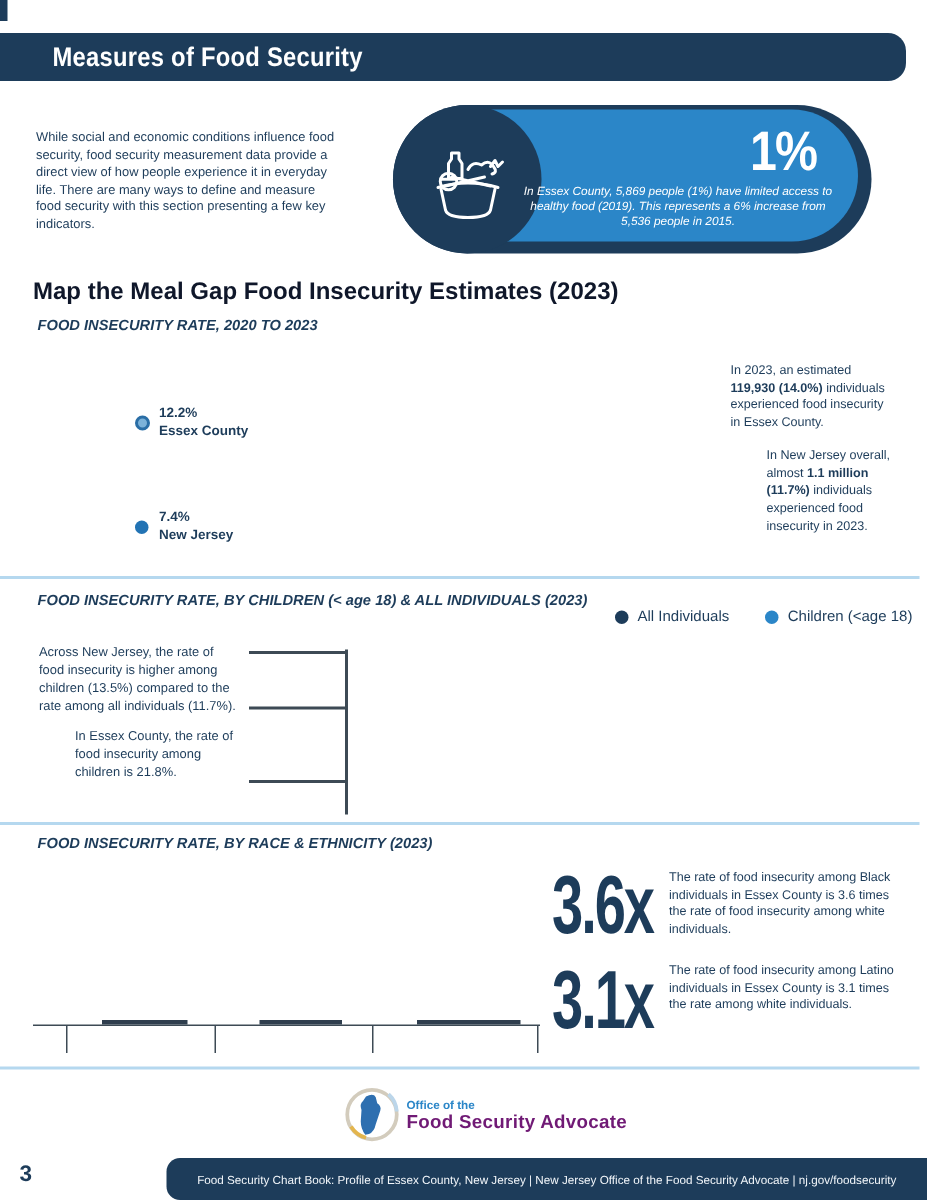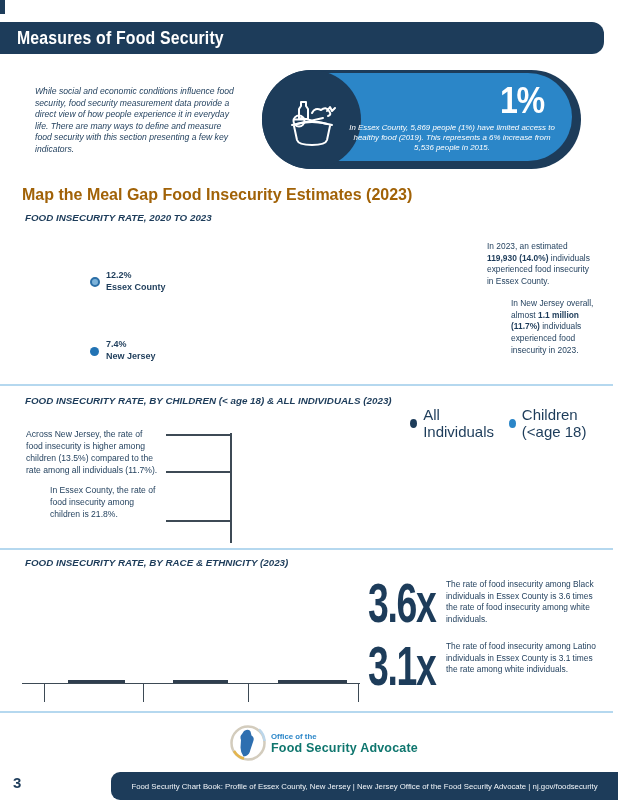--- a/index.html
+++ b/index.html
@@ -6,61 +6,61 @@
   html,body { background:#ffffff; }
   .page {
     position:relative; width:618px; height:800px; overflow:hidden;
     background:#ffffff; font-family:"Liberation Sans", sans-serif; color:#1d3c5a;
   }
   .abs { position:absolute; }
 
   
   .top-notch { left:0; top:0; width:5px; height:14px; background:#1d3c5a; }
   .title-bar { left:0; top:22px; width:604px; height:32px; background:#1d3c5a;
-    border-radius:0 12px 12px 0; display:flex; align-items:center; padding-left:17px; }
+    border-radius:0 12px 12px 0; display:flex; align-items:center; padding-left:35px; }
   .title-bar .t { color:#ffffff; font-weight:bold; font-size:18px; letter-spacing:.2px;
     transform:scaleX(.88); transform-origin:left center; white-space:nowrap; }
 
   
-  .intro { left:35px; top:86px; width:202px; font-size:8.6px; line-height:11.6px;font-style:italic; }
+  .intro { left:24px; top:86px; width:202px; font-size:8.6px; line-height:11.6px; }
 
   
   .callout { left:262px; top:70px; width:319px; height:99px; }
   .callout .outer { position:absolute; inset:0; background:#1d3c5a; border-radius:50px; }
   .callout .inner { position:absolute; left:2px; top:3px; width:308px; height:88px;
     background:#2b86c8; border-radius:44px; }
   .callout .circle { position:absolute; left:0; top:0; width:99px; height:99px;
     background:#1d3c5a; border-radius:50%; display:flex; align-items:center; justify-content:center; }
   .callout .title { position:absolute; left:107px; top:17px; width:145px; color:#fff;
     font-weight:bold; font-size:12.5px; line-height:15px; }
   .callout .stat { position:absolute; left:238px; top:10px; color:#fff; font-weight:bold;
     font-size:37px; letter-spacing:-1.5px; transform:scaleX(.87); transform-origin:left top; white-space:nowrap; }
   .callout .body { position:absolute; left:82px; top:53px; width:216px; color:#fff;
     font-size:7.9px; line-height:10.2px; text-align:center;font-style:italic; }
 
   
-  .h-blue { left:22px; top:186px; color:#a16207; font-weight:bold; font-size:16px; white-space:nowrap; }
+  .h-blue { left:22px; top:186px; color:#0f172a; font-weight:bold; font-size:16px; white-space:nowrap; }
   .chart-sub { color:#1d3c5a; font-weight:bold; font-size:9.8px; white-space:nowrap;font-style:italic; }
   .sub1 { left:25px; top:212px; }
   .dot { border-radius:50%; }
   .essex-dot { left:90px; top:277px; width:10px; height:10px; background:#7cb2d9; border:2px solid #2a6ea6; }
   .nj-dot { left:90px; top:347px; width:9px; height:9px; background:#2273b4; }
   .pt-label { font-weight:bold; font-size:9px; line-height:11.5px; }
   .essex-label { left:106px; top:270px; }
   .nj-label { left:106px; top:339px; }
   .notes1 { left:487px; top:241px; width:107px; font-size:8.4px; line-height:11.7px; }
   .notes1 p + p { margin-top:10px;margin-left:24px; }
   .b { font-weight:bold; }
 
   .divider { left:0; width:613px; height:2px; background:#b5d8ef; }
   .d1 { top:384px; } .d2 { top:548px; } .d3 { top:711px; }
 
   
   .sub2 { left:25px; top:395px; }
-  .legend { left:410px; top:406px; display:flex; gap:13px; align-items:flex-start; font-size:15px; }
+  .legend { left:410px; top:406px; display:flex; gap:24px; align-items:flex-start; font-size:10px; }
   .legend .item { display:flex; align-items:center; gap:6px; }
   .legend .sw { width:9px; height:9px; border-radius:50%; }
   .sw-all { background:#1d3c5a; } .sw-child { background:#2b86c8; }
   .notes2 { left:26px; top:428px; width:133px; font-size:8.6px; line-height:12px; }
   .notes2 p + p { margin-top:8px;margin-left:24px; }
   .ln { background:#3d4a55; }
   .c2-v { left:230px; top:433px; width:2px; height:110px; }
   .c2-h { left:166px; width:65px; height:2px; }
   .c2-h1 { top:434px; } .c2-h2 { top:471px; } .c2-h3 { top:520px; }
 
@@ -73,21 +73,21 @@
   .st1 { left:446px; top:579px; } .st2 { left:446px; top:641px; }
   .c3-base { left:22px; top:683px; width:338px; height:1px; }
   .c3-tick { top:684px; width:1px; height:18px; }
   .tk1 { left:44px; } .tk2 { left:143px; } .tk3 { left:248px; } .tk4 { left:358px; }
   .c3-seg { top:680px; height:3px; background:#2f3e4e; }
   .sg1 { left:68px; width:57px; } .sg2 { left:173px; width:55px; } .sg3 { left:278px; width:69px; }
 
   
   .logo { left:229px; top:724px; display:flex; align-items:center; gap:4px; }
   .logo-text .l1 { color:#2b86c8; font-weight:bold; font-size:7.8px; line-height:9px; }
-  .logo-text .l2 { color:#0f766e; font-weight:bold; font-size:12.5px; line-height:14px; letter-spacing:.2px; }
+  .logo-text .l2 { color:#701a75; font-weight:bold; font-size:12.5px; line-height:14px; letter-spacing:.2px; }
   .page-num { left:13px; top:774px; font-weight:bold; font-size:15px; }
   .footer-bar { left:111px; top:772px; width:507px; height:28px; background:#1d3c5a;
     border-radius:9px 0 0 9px; display:flex; align-items:center; justify-content:center; }
   .footer-bar .t { color:#f2f6fa; font-size:7.8px; white-space:nowrap; }
 </style>
 </head>
 <body>
 
 <div class="page">
 

